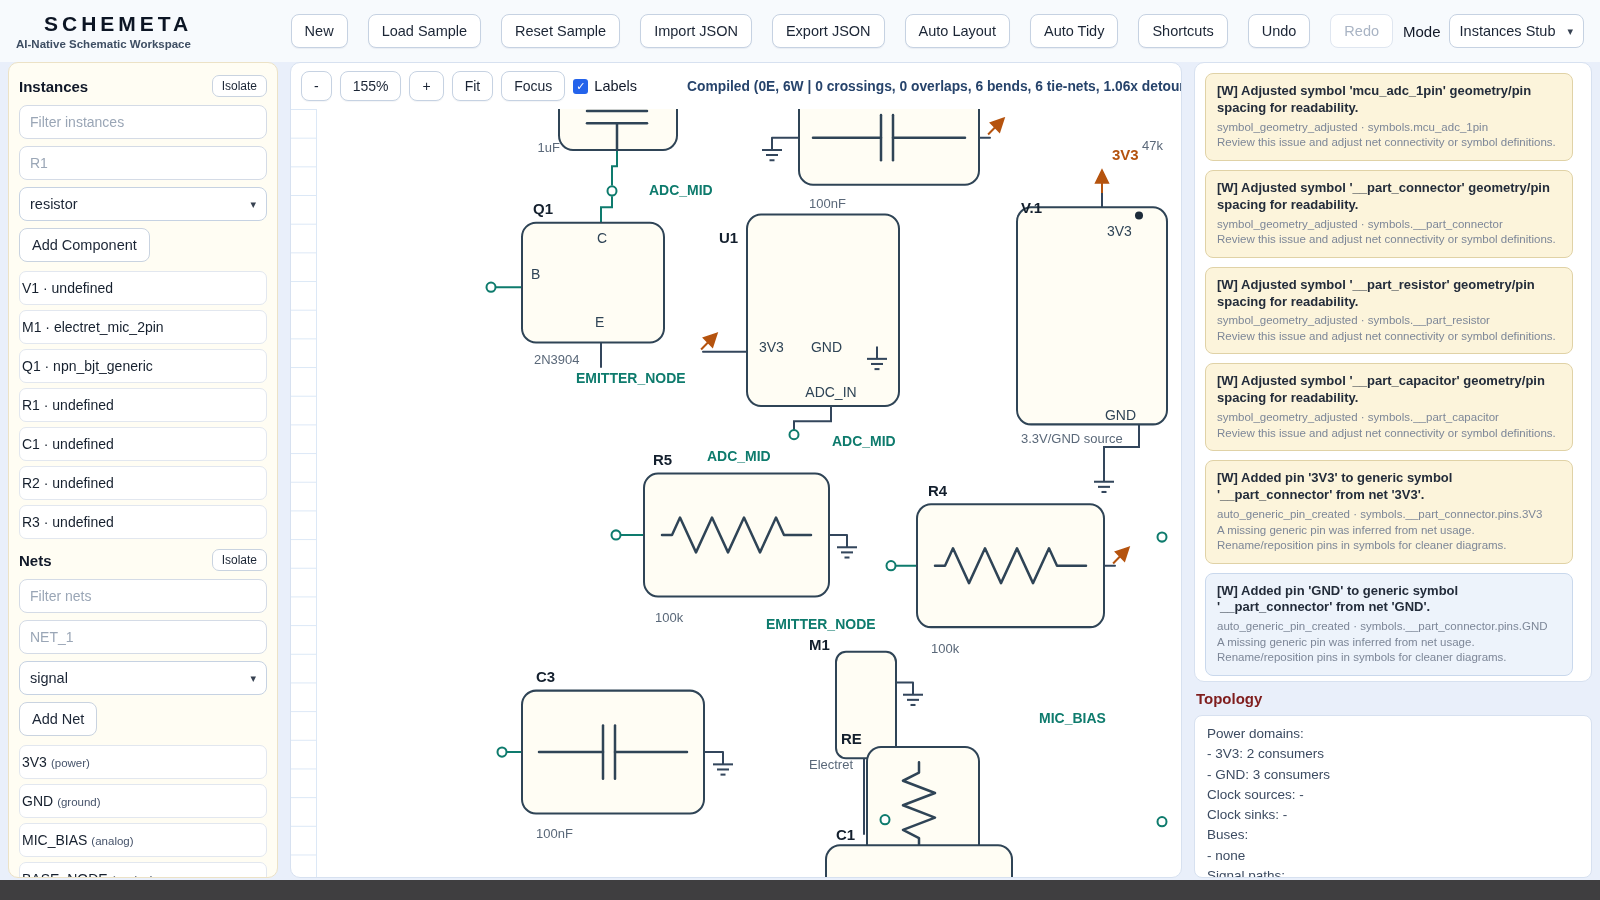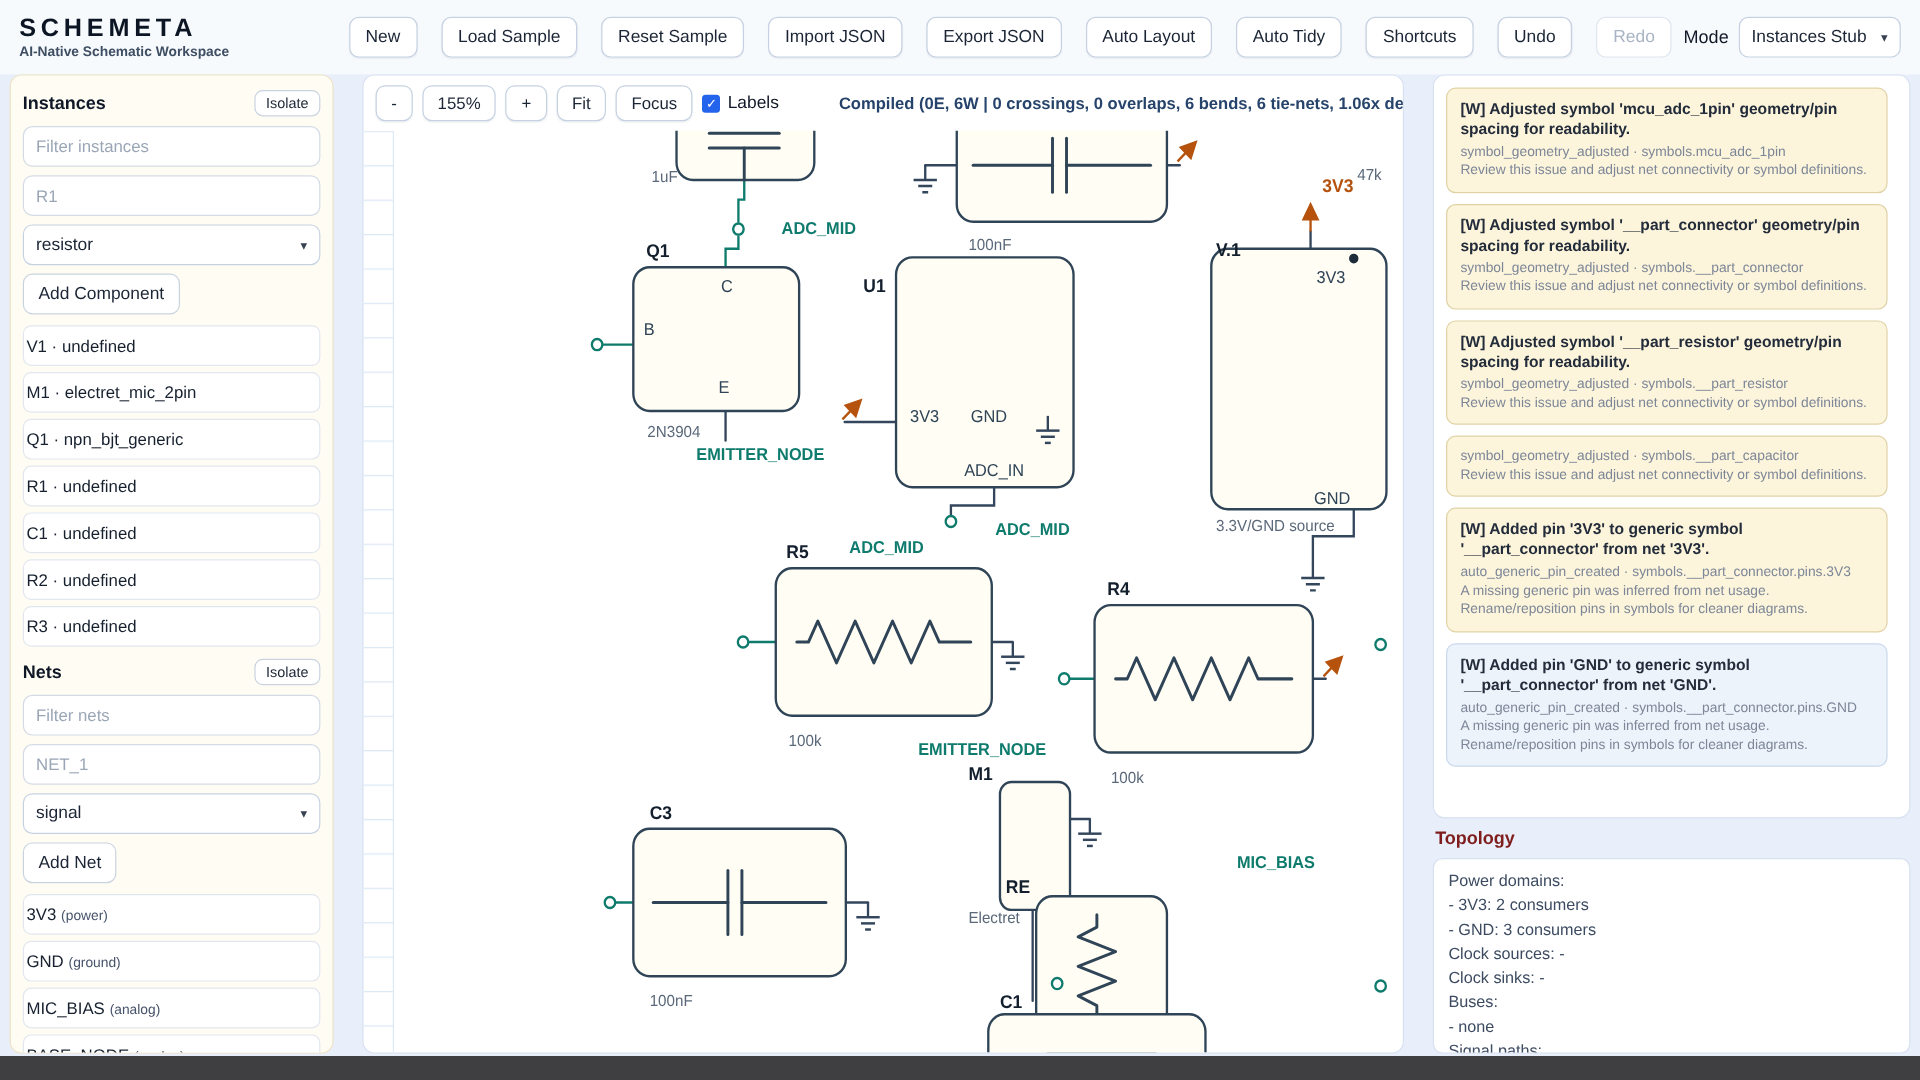--- a/index.html
+++ b/index.html
@@ -3,38 +3,38 @@
 <meta charset="utf-8">
 <style>
   * { box-sizing: border-box; }
   html,body { margin:0; padding:0; }
   body {
     width:1600px; height:900px; overflow:hidden; position:relative;
     background:#e9effa; font-family:"Liberation Sans",sans-serif; color:#16202e;
   }
   
   header { display:flex; align-items:center; height:62px; padding:6px 16px; background:#f7fafd; }
-  .logo { font-size:21px; font-weight:800; letter-spacing:4px; color:#0c1524; }
+  .logo { font-size:21px; font-weight:800; letter-spacing:4px; color:#0c1524;margin-left:28px; }
   .tagline { font-size:11.5px; font-weight:700; color:#3e4e63; margin-top:2px; }
   .hbtns { margin-left:auto; display:flex; gap:20px; align-items:center; }
   .btn {
     background:#fff; border:1px solid #c6d2e2; border-radius:8px; padding:8px 13px;
     font-size:14.5px; color:#1b2535; font-family:inherit; cursor:pointer;
     box-shadow:0 1px 1px rgba(20,40,80,.06); white-space:nowrap;
   }
   .btn.disabled { color:#a9b4c4; border-color:#dfe6f0; box-shadow:none; }
   .mode { display:flex; align-items:center; gap:8px; margin-left:10px; }
   .mode-label { font-size:15px; color:#111827; }
   .select {
     background:#fff; border:1px solid #c6d2e2; border-radius:8px; padding:8px 10px;
     font-size:14.5px; color:#1b2535; display:flex; align-items:center; gap:12px; cursor:pointer;
   }
   .chev { font-size:11px; color:#374151; }
   
-  .main { position:absolute; top:62px; left:8px; right:8px; bottom:22px; display:flex; gap:24px; }
+  .main { position:absolute; top:62px; left:8px; right:8px; bottom:22px; display:flex; gap:12px; }
   
   .panel-left {
     width:270px; flex:none; background:#fffdf3; border:1px solid #ece2c6; border-radius:10px;
     padding:10px; overflow:hidden;
   }
   .sec-head { display:flex; justify-content:space-between; align-items:center; margin:2px 0 8px; }
   .sec-title { font-size:15px; font-weight:700; color:#101828; }
   .pill { background:#fff; border:1px solid #c9d3e0; border-radius:7px; padding:3px 9px; font-size:12px; color:#1b2535; font-family:inherit; cursor:pointer; }
   .input {
     width:100%; background:#fff; border:1px solid #d4dbe6; border-radius:8px; padding:8px 10px;
@@ -349,20 +349,21 @@
           <div class="wtitle">[W] Adjusted symbol '__part_connector' geometry/pin spacing for readability.</div>
           <div class="wmeta">symbol_geometry_adjusted · symbols.__part_connector</div>
           <div class="wdesc">Review this issue and adjust net connectivity or symbol definitions.</div>
         </div>
         <div class="wcard">
           <div class="wtitle">[W] Adjusted symbol '__part_resistor' geometry/pin spacing for readability.</div>
           <div class="wmeta">symbol_geometry_adjusted · symbols.__part_resistor</div>
           <div class="wdesc">Review this issue and adjust net connectivity or symbol definitions.</div>
         </div>
         <div class="wcard">
+          <div class="wtitle">[W] Adjusted symbol '__part_capacitor' geometry/pin spacing for readability.</div>
           <div class="wmeta">symbol_geometry_adjusted · symbols.__part_capacitor</div>
           <div class="wdesc">Review this issue and adjust net connectivity or symbol definitions.</div>
         </div>
         <div class="wcard">
           <div class="wtitle">[W] Added pin '3V3' to generic symbol '__part_connector' from net '3V3'.</div>
           <div class="wmeta">auto_generic_pin_created · symbols.__part_connector.pins.3V3</div>
           <div class="wdesc">A missing generic pin was inferred from net usage. Rename/reposition pins in symbols for cleaner diagrams.</div>
         </div>
         <div class="wcard info">
           <div class="wtitle">[W] Added pin 'GND' to generic symbol '__part_connector' from net 'GND'.</div>

